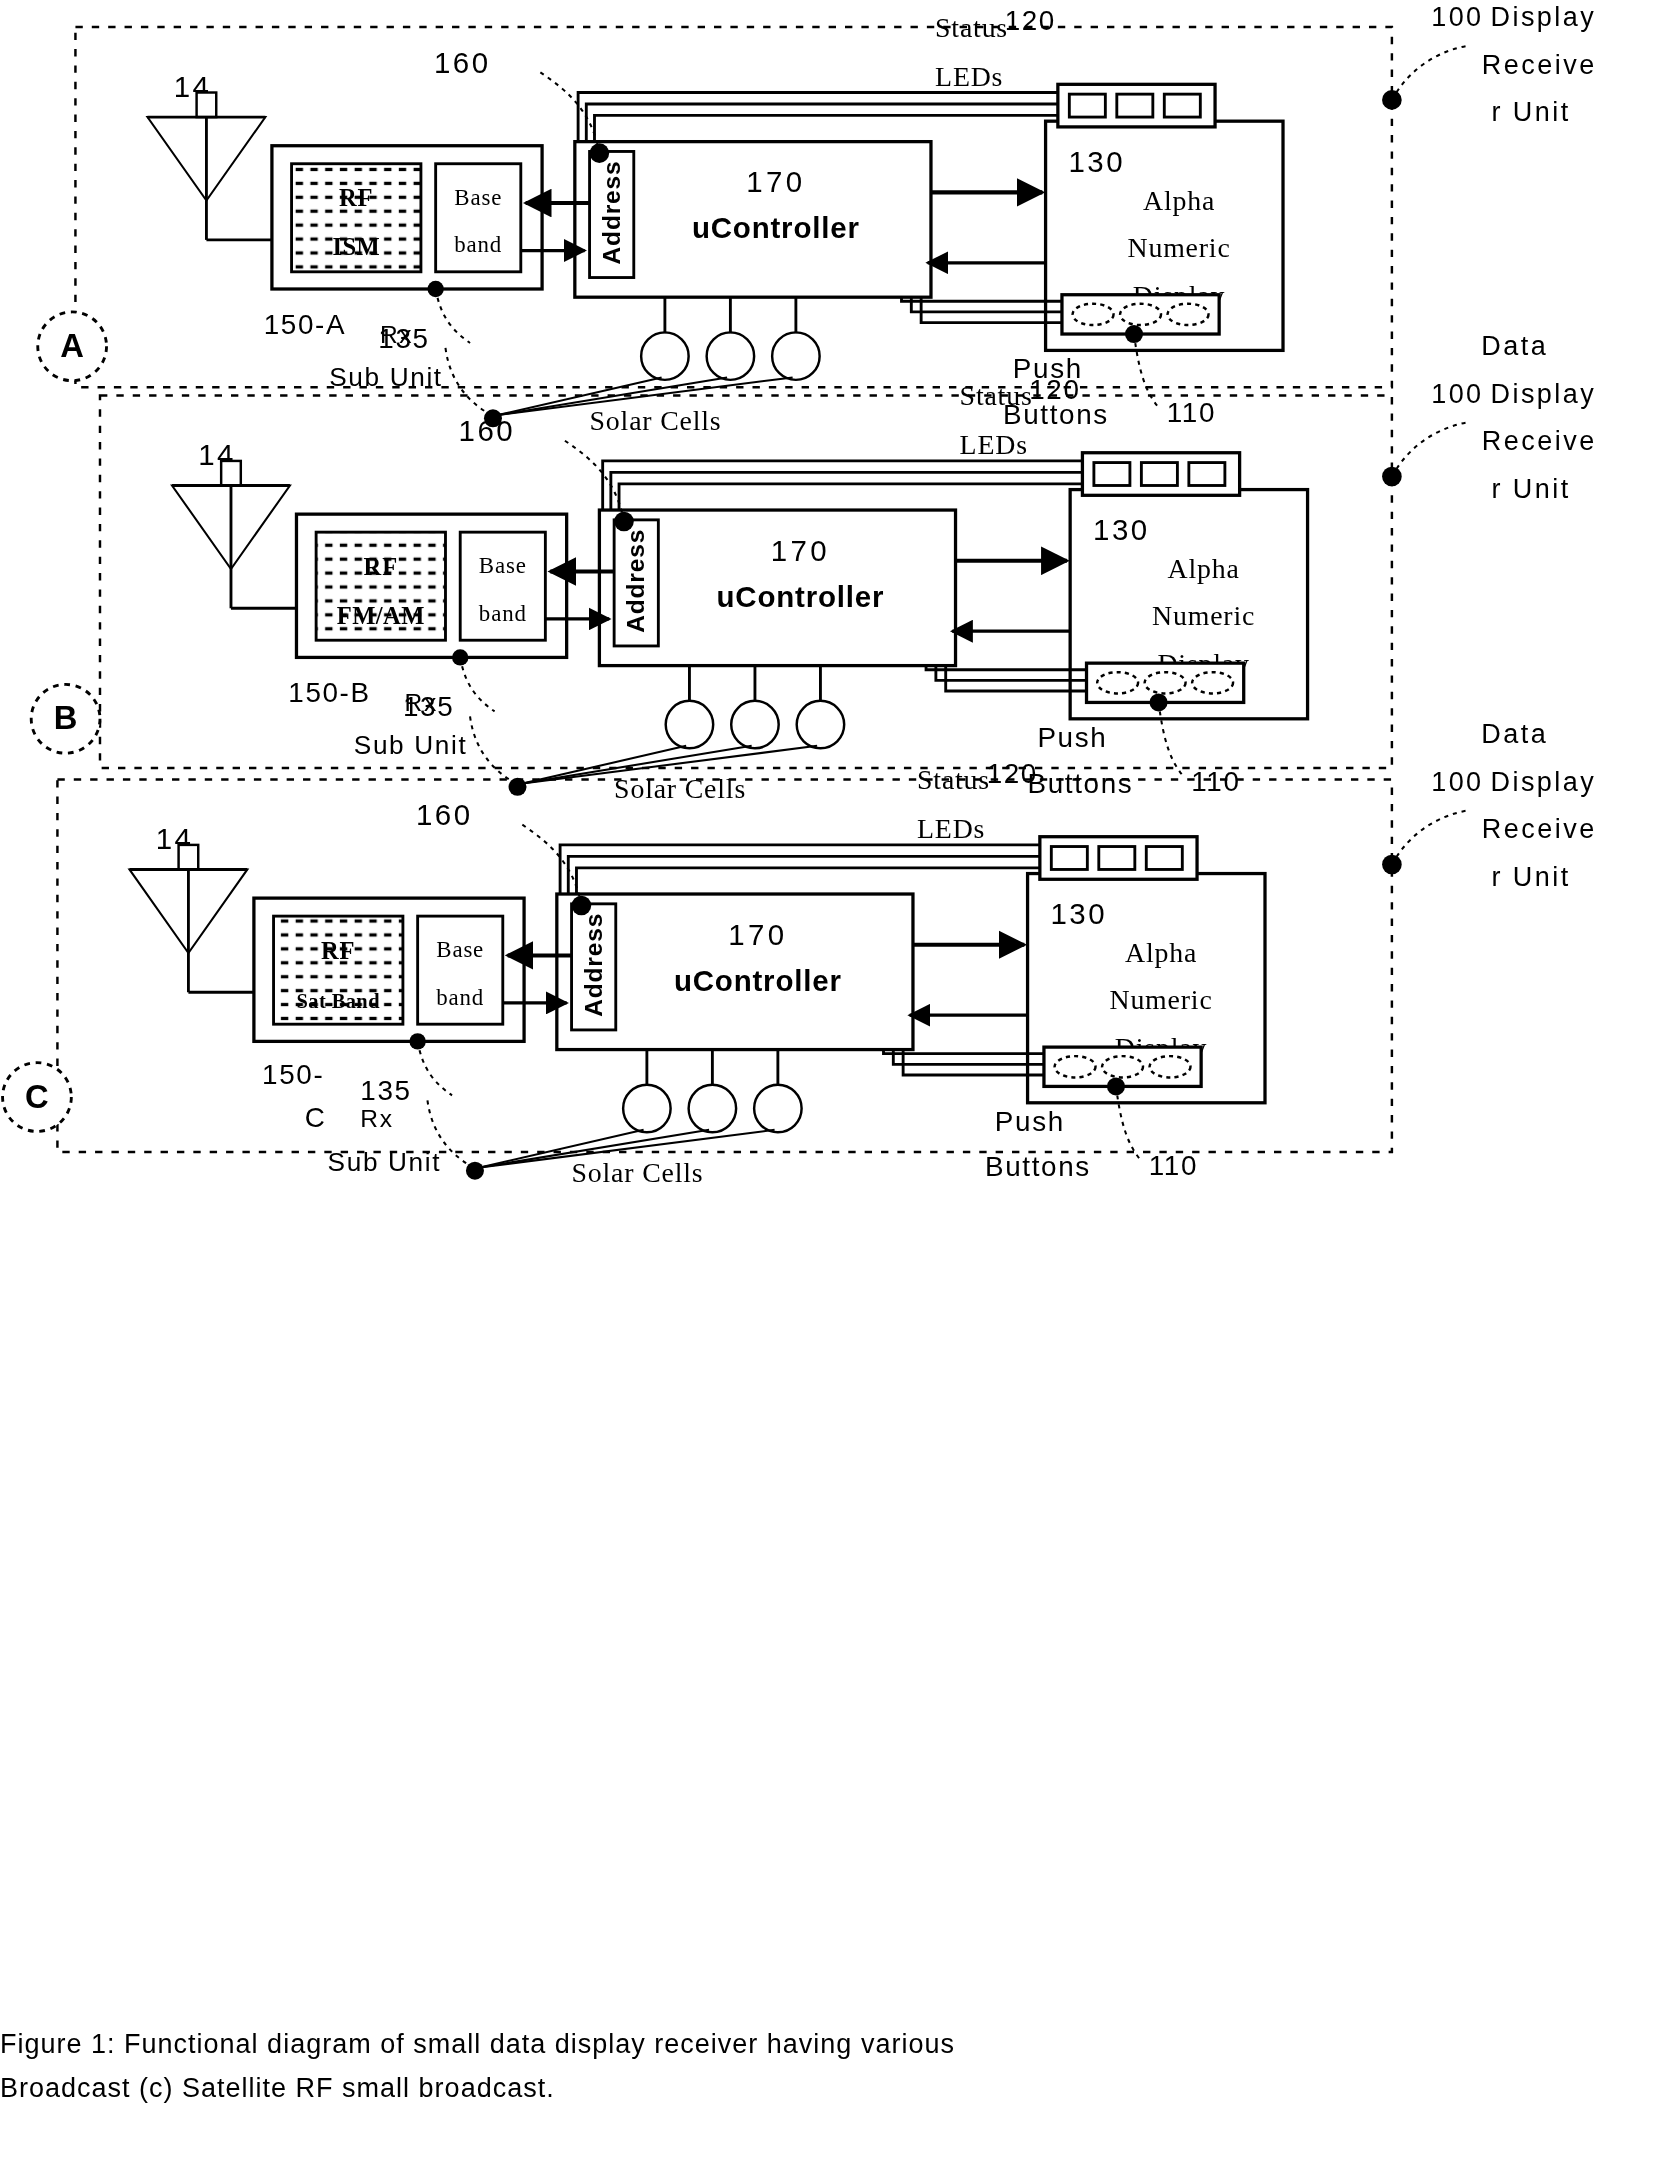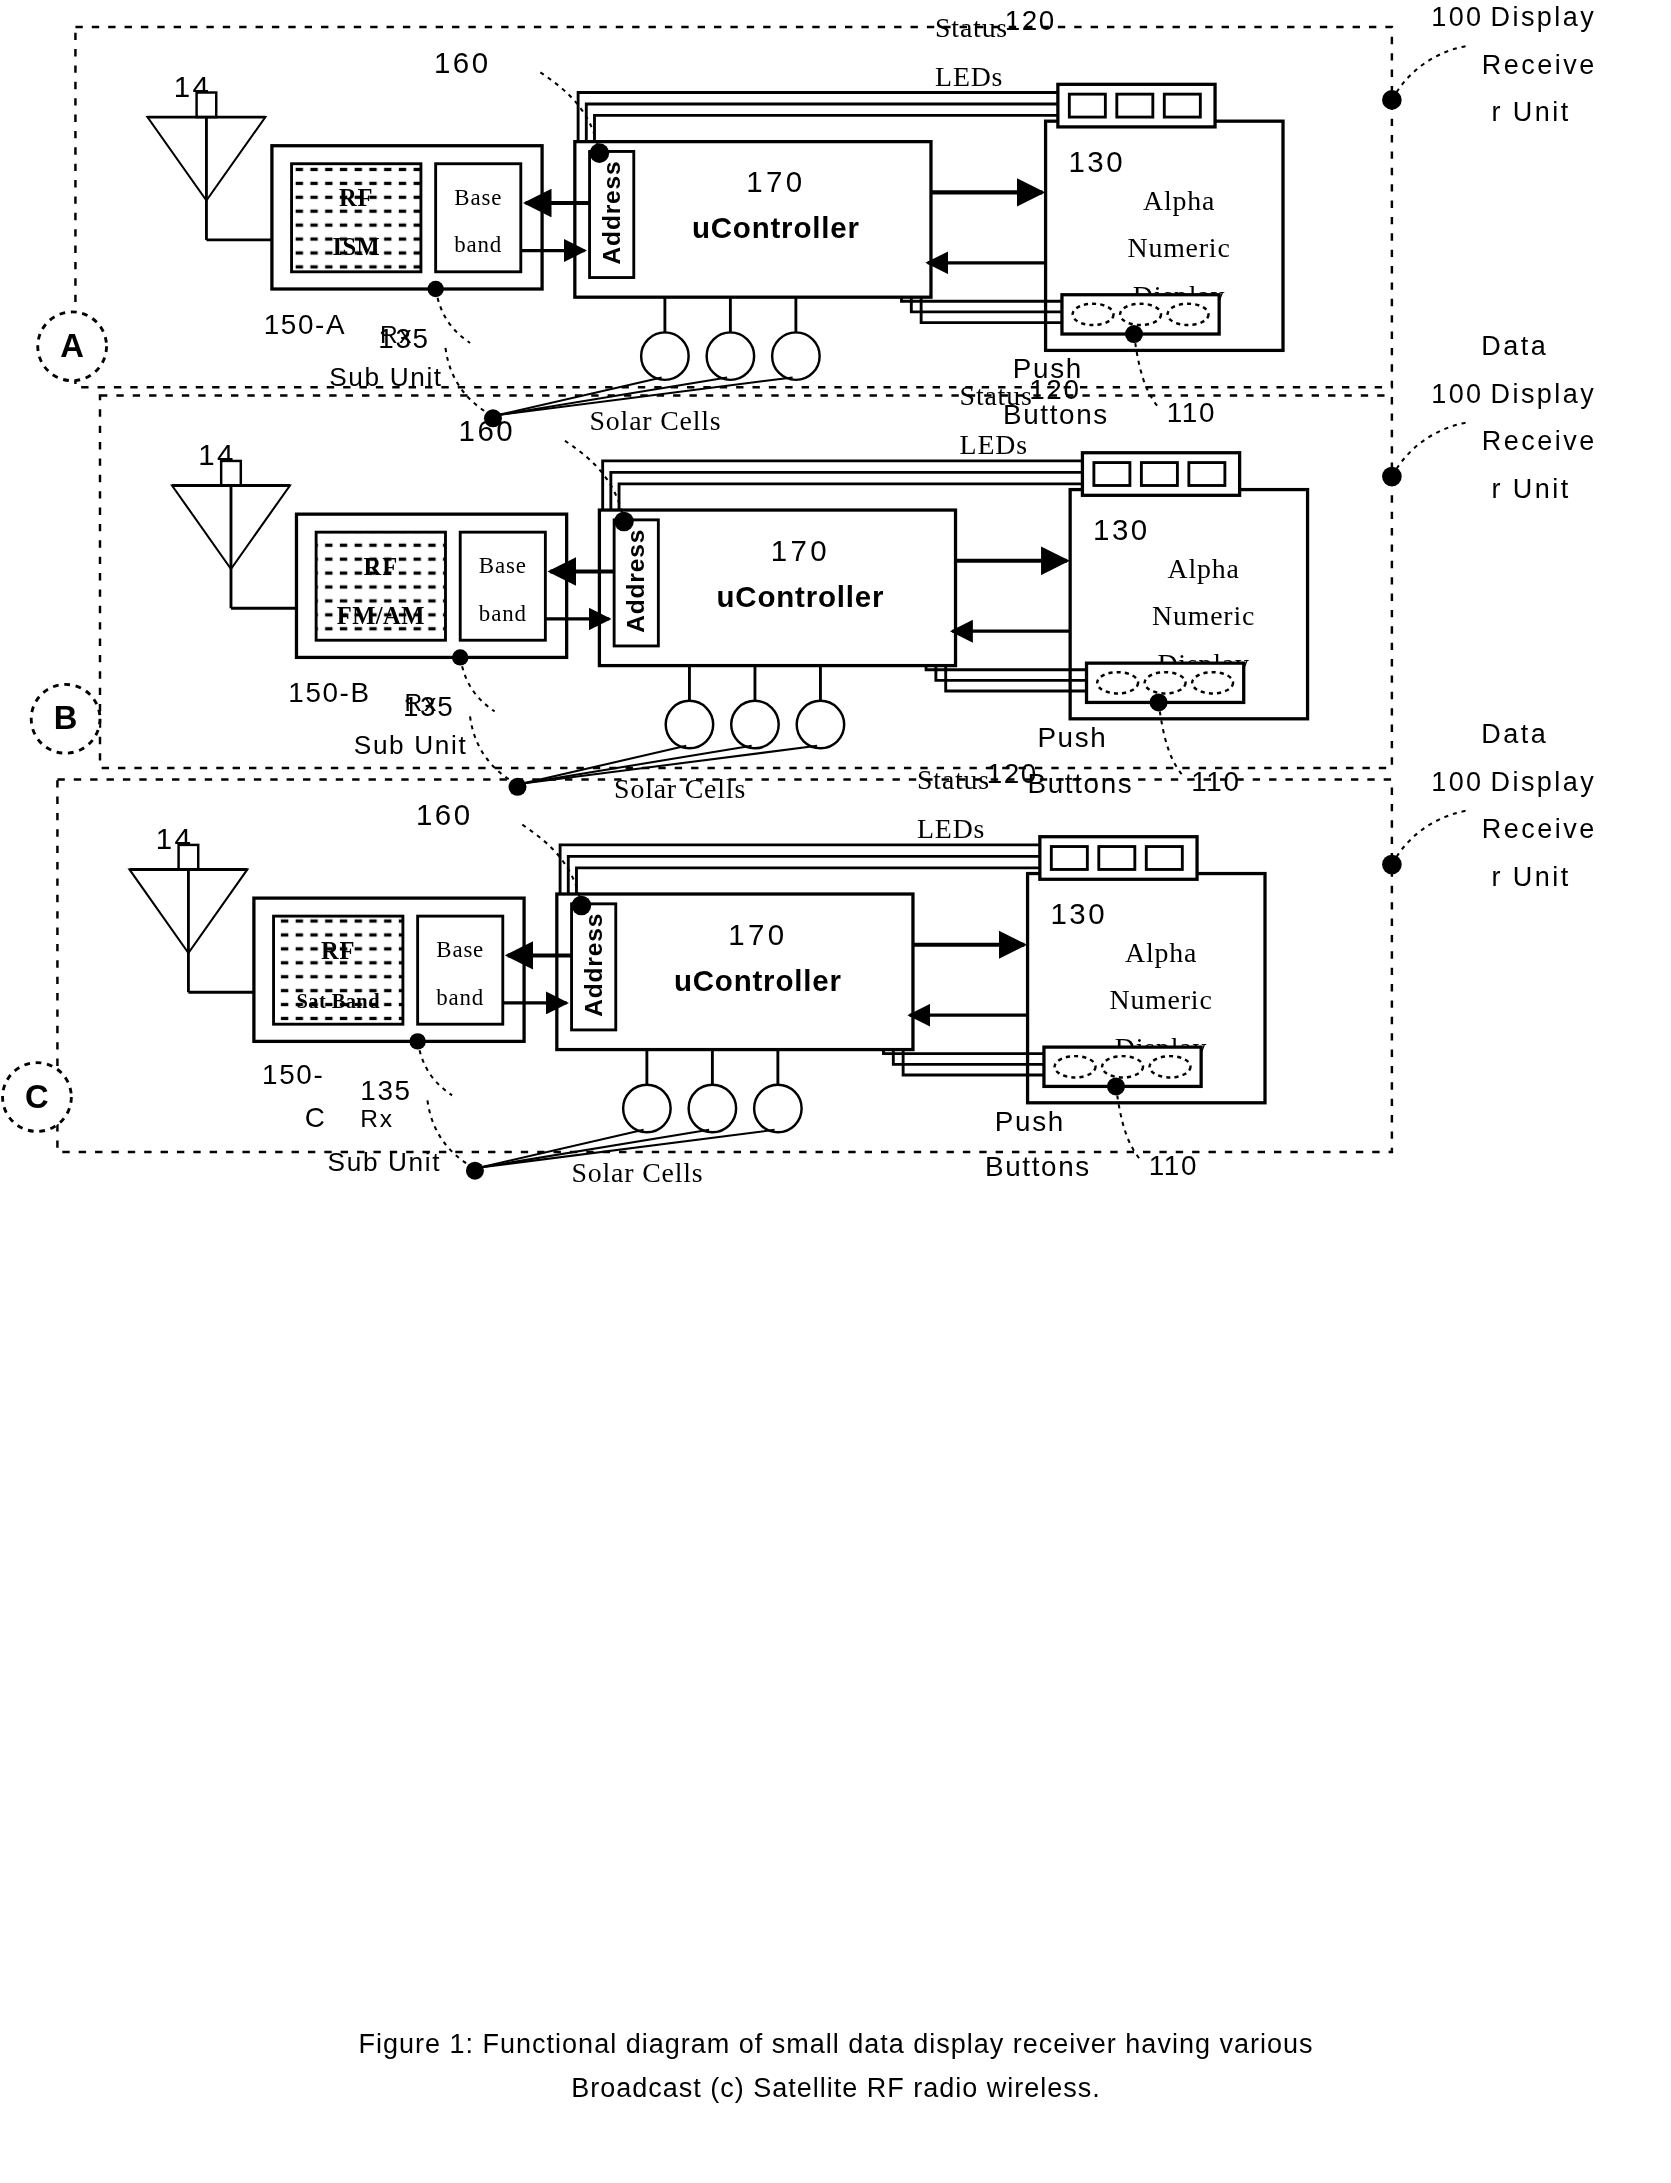--- a/index.html
+++ b/index.html
@@ -1,20 +1,20 @@
 <!DOCTYPE html>
 <html style="font-size:13px"><head>
 <meta charset="utf-8">
 <style>
   html,body{margin:0;padding:0;background:#ffffff;}
   body{width:1672px;height:2183px;font-family:"Liberation Serif",serif;color:#000;}
   #root{position:relative;width:1672px;height:2183px;overflow:hidden;background:#fff;}
   svg{display:block;}
   .fig-caption{
-    position:absolute;left:0;top:2022px;width:1672px;text-align:center;
+    position:absolute;left:0;top:2022px;width:1672px;
     font-family:"Liberation Sans",sans-serif;font-size:27px;line-height:44px;
     letter-spacing:1px;color:#000;
   }
   .fig-caption div{white-space:nowrap;}
 </style>
 </head>
 <body>
 
 <div id="root">
 
@@ -278,17 +278,17 @@
           <text x="1880" y="1024" font-family="&quot;Liberation Sans&quot;, sans-serif" font-size="33" font-weight="normal" text-anchor="middle" letter-spacing="3" fill="#000">Receive</text>
           <text x="1870" y="1082" font-family="&quot;Liberation Sans&quot;, sans-serif" font-size="33" font-weight="normal" text-anchor="middle" letter-spacing="3" fill="#000">r Unit</text>
           <circle cx="45" cy="1340" r="42" fill="#fff" stroke="#000" stroke-width="3.5" stroke-dasharray="7 7"></circle>
           <text x="45" y="1353" font-family="&quot;Liberation Sans&quot;, sans-serif" font-size="40" font-weight="bold" text-anchor="middle" letter-spacing="0" fill="#000">C</text>
         </g>
       </g>
   </svg>
 
   <div class="fig-caption">
     <div>Figure 1: Functional diagram of small data display receiver having various</div>
-    <div>Broadcast (c) Satellite RF radio wireless.</div>
+    <div>Broadcast (c) Satellite RF small broadcast.</div>
   </div>
 
 </div>
 
 
 </body></html>

